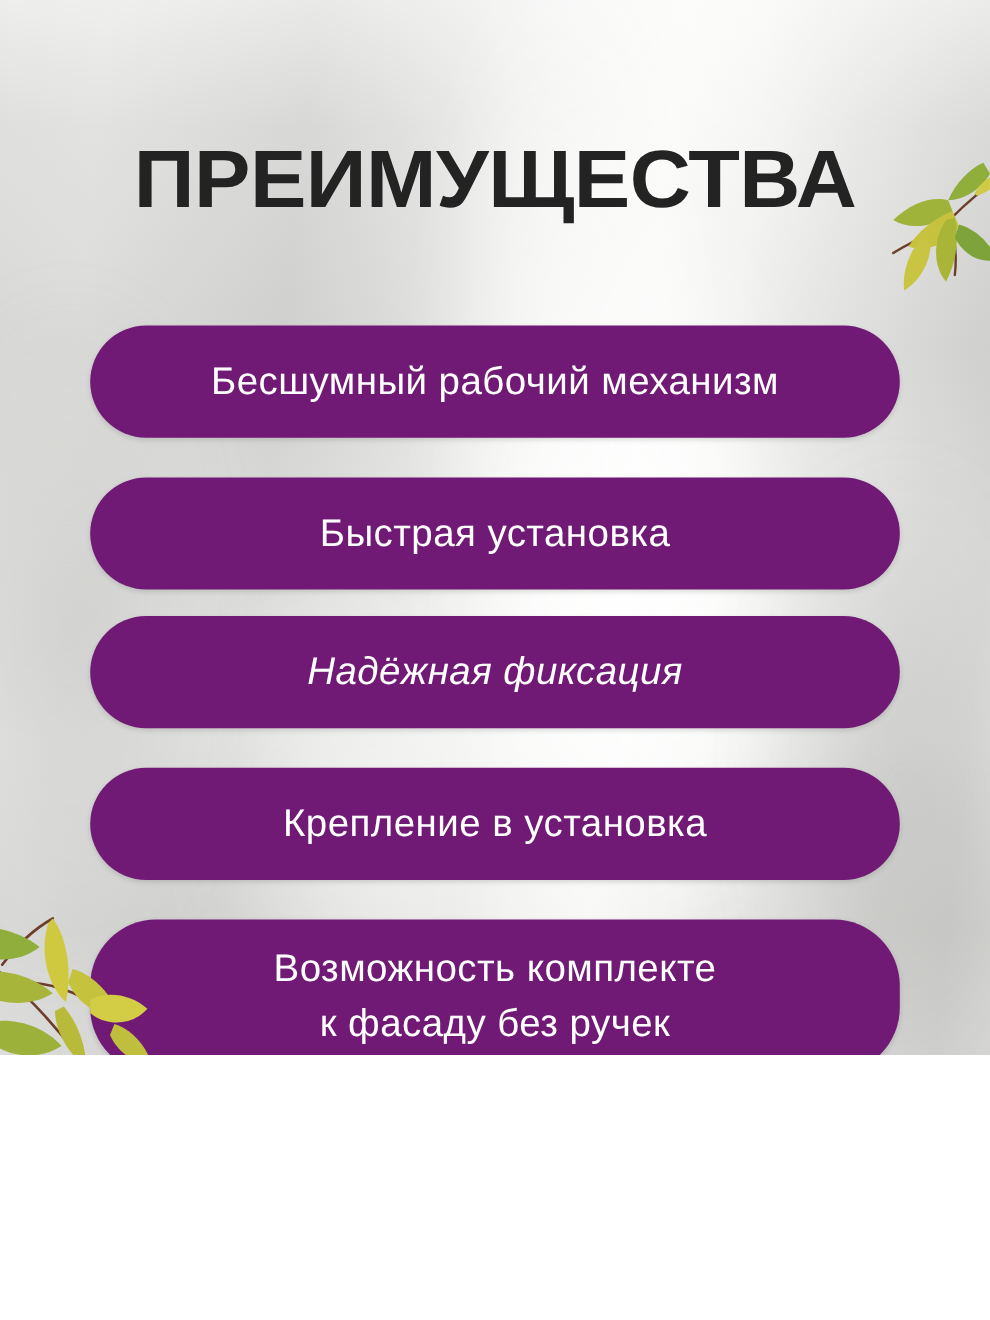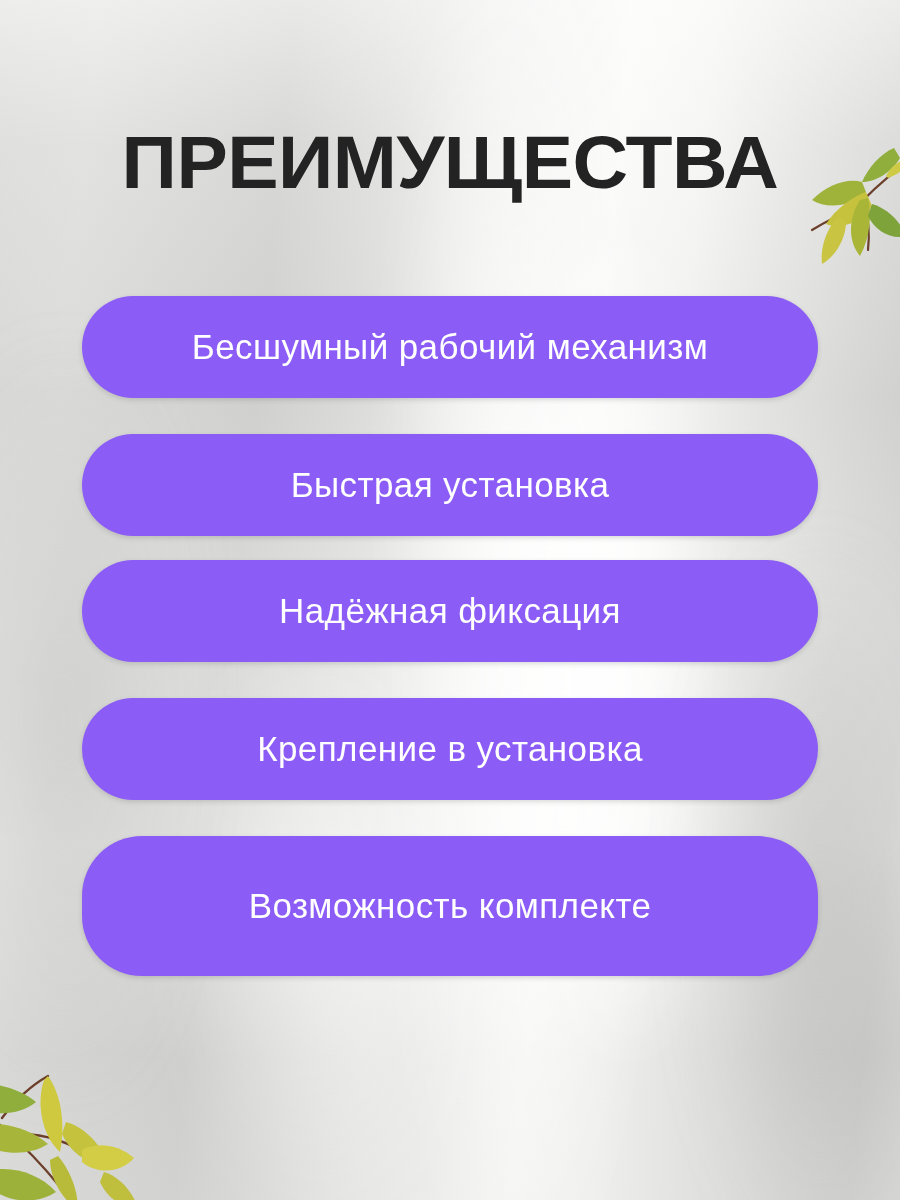--- a/index.html
+++ b/index.html
@@ -4,21 +4,21 @@
 <style>
   html, body {
     margin: 0;
     padding: 0;
     background: #ffffff;
   }
 
   .poster {
     position: relative;
     width: 900px;
-    height: 1200px;
+    height: 959px;
     overflow: hidden;
     font-family: "Liberation Sans", "DejaVu Sans", sans-serif;
     background: #dedede;
   }
 
   
   .bg-base {
     position: absolute;
     inset: 0;
     background:
@@ -116,36 +116,36 @@
   .pill-stack {
     position: absolute;
     left: 82px;
     top: 296px;
     width: 736px;
   }
   .pill {
     position: relative;
     width: 100%;
     box-sizing: border-box;
-    background: #8b5cf6;
+    background: #701a75;
     border-radius: 56px;
     color: #ffffff;
     display: flex;
     align-items: center;
     justify-content: center;
     text-align: center;
     font-size: 35px;
     line-height: 50px;
     font-weight: 400;
     letter-spacing: 0.4px;
     box-shadow: 0 2px 5px rgba(60,60,60,0.18);
   }
   .pill-1 { height: 102px; margin-bottom: 36px; }
   .pill-2 { height: 102px; margin-bottom: 24px; }
-  .pill-3 { height: 102px; margin-bottom: 36px; }
+  .pill-3 { height: 102px; margin-bottom: 36px; font-style: italic; }
   .pill-4 { height: 102px; margin-bottom: 36px; }
   .pill-5 { height: 140px; border-radius: 60px; }
 
   .pill-text {
     display: block;
     padding: 0 34px;
   }
   .pill-line { display: block; }
 
   
@@ -195,20 +195,21 @@
       <span class="pill-text">Надёжная фиксация</span>
     </div>
 
     <div class="pill pill-4">
       <span class="pill-text">Крепление в установка</span>
     </div>
 
     <div class="pill pill-5">
       <span class="pill-text">
         <span class="pill-line">Возможность комплекте</span>
+        <span class="pill-line">к фасаду без ручек</span>
       </span>
     </div>
 
   </div>
 
   <svg class="leaves leaves-tr" viewBox="0 0 130 180">
     <g stroke="#6b3f2a" stroke-width="2.2" fill="none" stroke-linecap="round">
       <path d="M126 28 C110 40, 92 56, 76 74"></path>
       <path d="M88 62 C92 78, 94 96, 92 112"></path>
       <path d="M84 68 C70 74, 52 82, 36 92"></path>

